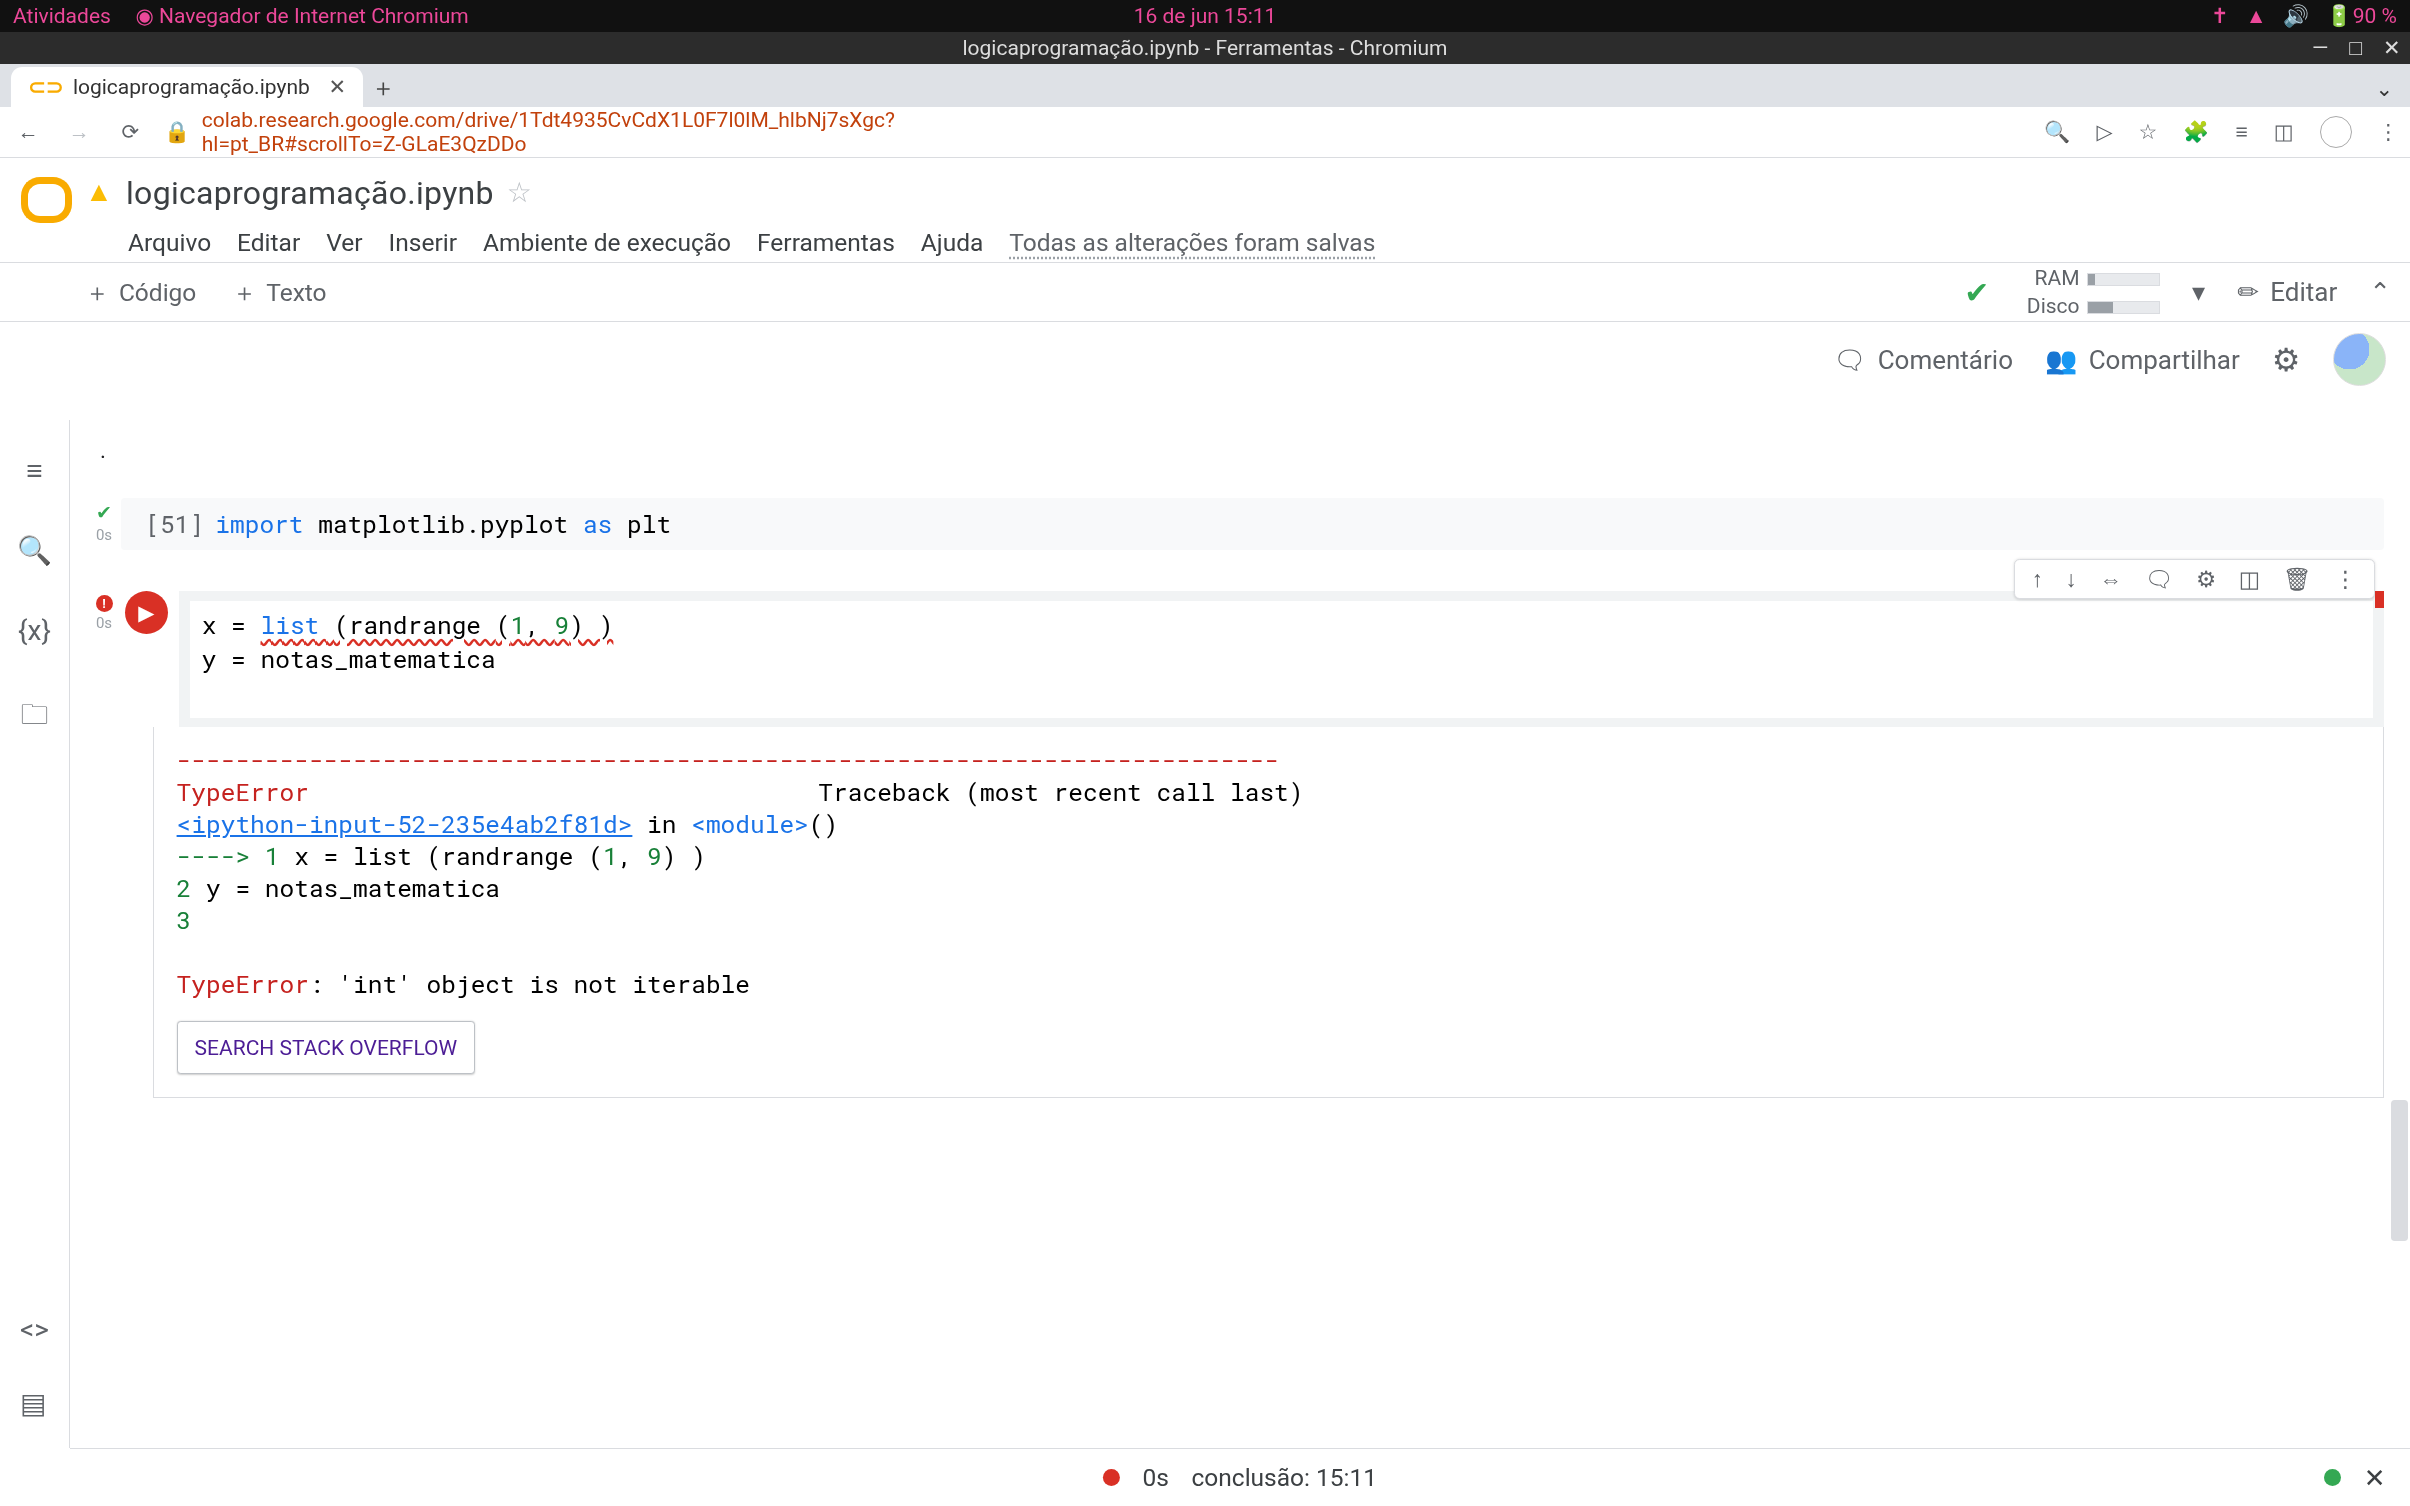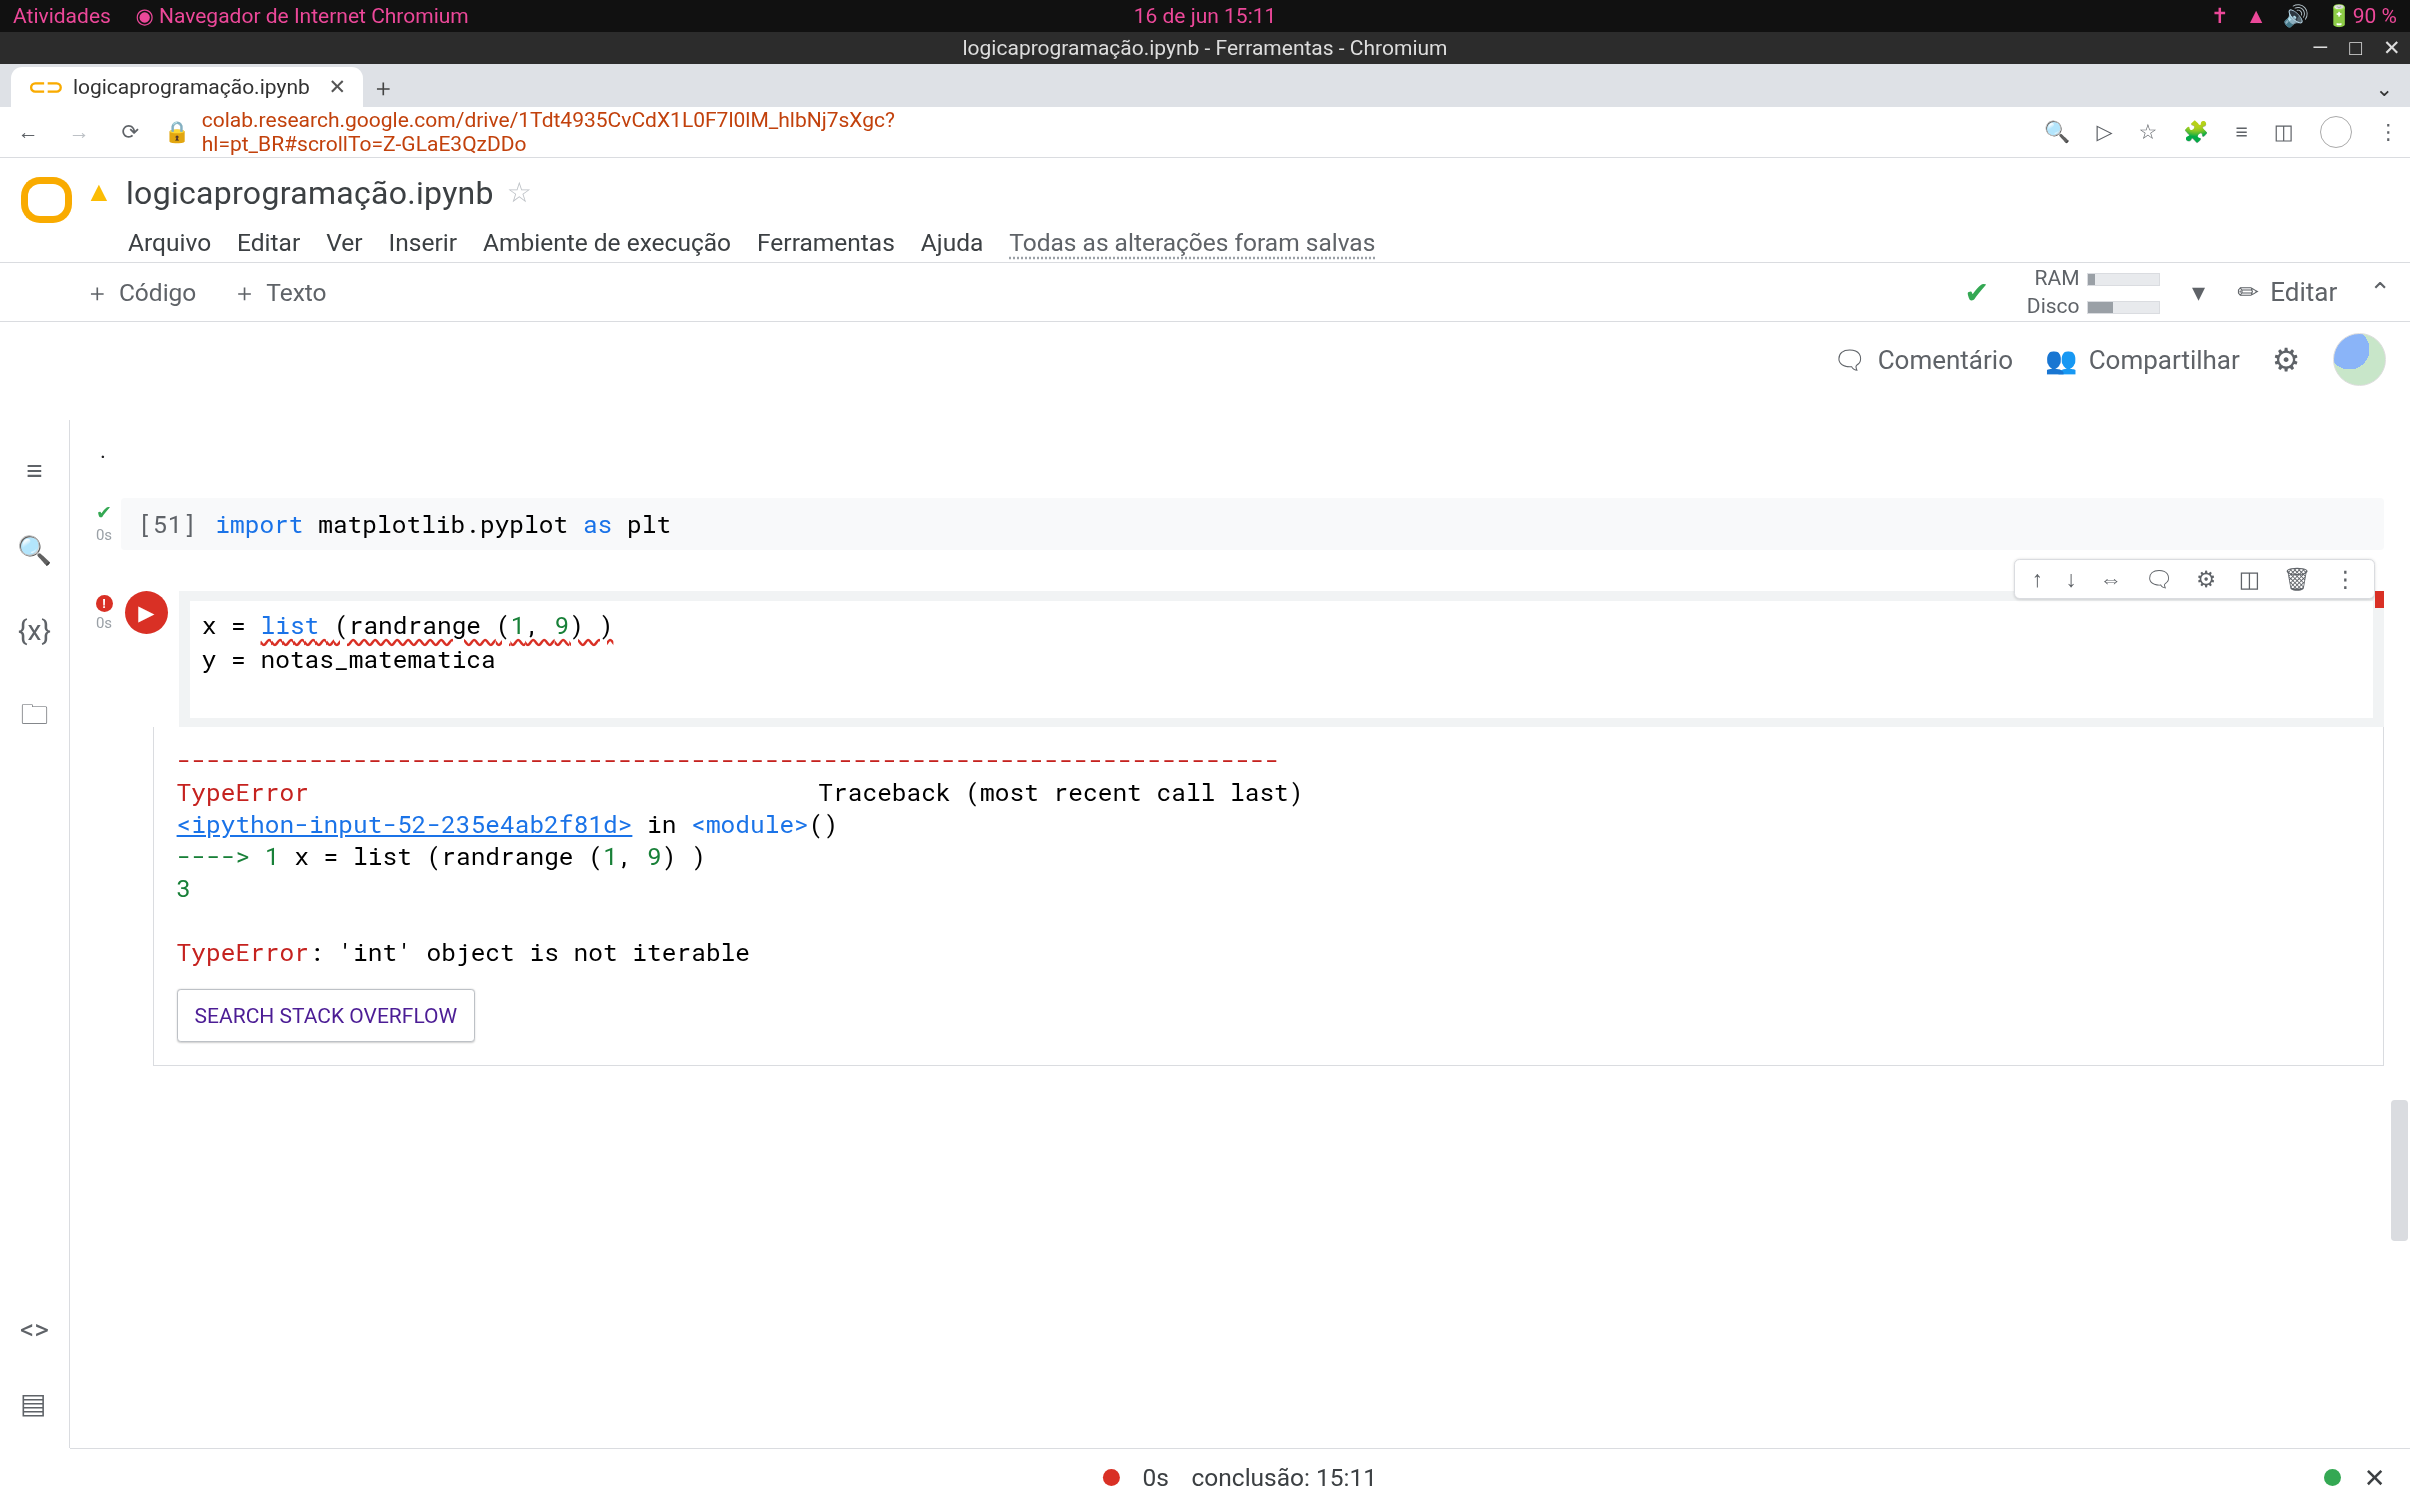--- a/index.html
+++ b/index.html
@@ -57,21 +57,21 @@
   .nb { position: absolute; left: 70px; right: 0; top: 262px; bottom: 58px; overflow: auto; padding: 17px 26px 38px 17px; }
   .section-title { font-size: 30px; color: #202124; margin: 13px 0 9.4px 19px; }
   .dot-marker { margin-left: 13px; font-size: 22.6px; color: #202124; height: 38px; }
   .cell { margin-top: 22.6px; display: flex; }
   .gutter { width: 34px; display: flex; flex-direction: column; align-items: center; padding-top: 3.8px; font-size: 17px; }
   .gutter .tick { color: #34a853; font-size: 19px; }
   .gutter .err { width: 17px; height: 17px; border-radius: 50%; background: #d93025; color: #fff; font-size: 13px; display: flex; align-items: center; justify-content: center; font-weight: bold; }
   .gutter .sec { color: #9aa0a6; font-size: 15px; margin-top: 1.9px; }
   .prompt { font-family: "Roboto Mono", monospace; font-size: 24.5px; color: #5f6368; min-width: 66px; }
   .code { font-family: "Roboto Mono", monospace; font-size: 24.5px; line-height: 34px; }
-  .cell-in-only { background: #f8f9fa; padding: 9.4px 17px; flex: 1; display: flex; gap: 11.3px; border-radius: 3.8px; }
+  .cell-in-only { background: #f8f9fa; padding: 9.4px 17px; flex: 1; display: flex; gap: 11.3px; border-radius: 3.8px; text-align: right; }
   .kw { color: #1a73e8; }
   .num-lit { color: #188038; }
   .fn { color: #1a73e8; }
   
   .cell-active { position: relative; margin-top: 41px; }
   .run-circle { width: 43px; height: 43px; border-radius: 50%; background: #d93025; display: flex; align-items: center; justify-content: center; color: #fff; margin-right: 11.3px; margin-left: 3.8px; }
   .run-circle::before { content: '▶'; font-size: 21px; }
   .cell-active-in { background: #f1f3f4; padding: 9.4px 11.3px; flex: 1; display: flex; align-items: center; }
   .code-area { background: #fff; border-left: none; padding: 7.5px 11.3px; flex: 1; }
   .linterr { text-decoration: underline wavy #d93025; text-underline-offset: 3.8px; }
@@ -269,20 +269,23 @@
         <span style="display:inline-block;width:480px"></span>
         <span>Traceback (most recent call last)</span>
       </div>
       <div>
         <span class="tb-link">&lt;ipython-input-52-235e4ab2f81d&gt;</span><span> in </span><span class="tb-cyan">&lt;module&gt;</span><span>()</span>
       </div>
       <div>
         <span class="tb-green">----&gt; 1</span><span> x = list (randrange (</span><span class="tb-green">1</span><span>, </span><span class="tb-green">9</span><span>) )</span>
       </div>
       <div>
+        <span class="tb-green">      2</span><span> y = notas_matematica</span>
+      </div>
+      <div>
         <span class="tb-green">      3</span>
       </div>
       <div>&nbsp;</div>
       <div>
         <span class="tb-red">TypeError</span><span>: 'int' object is not iterable</span>
       </div>
       <div class="so-btn">SEARCH STACK OVERFLOW</div>
     </div>
   </div>
 

